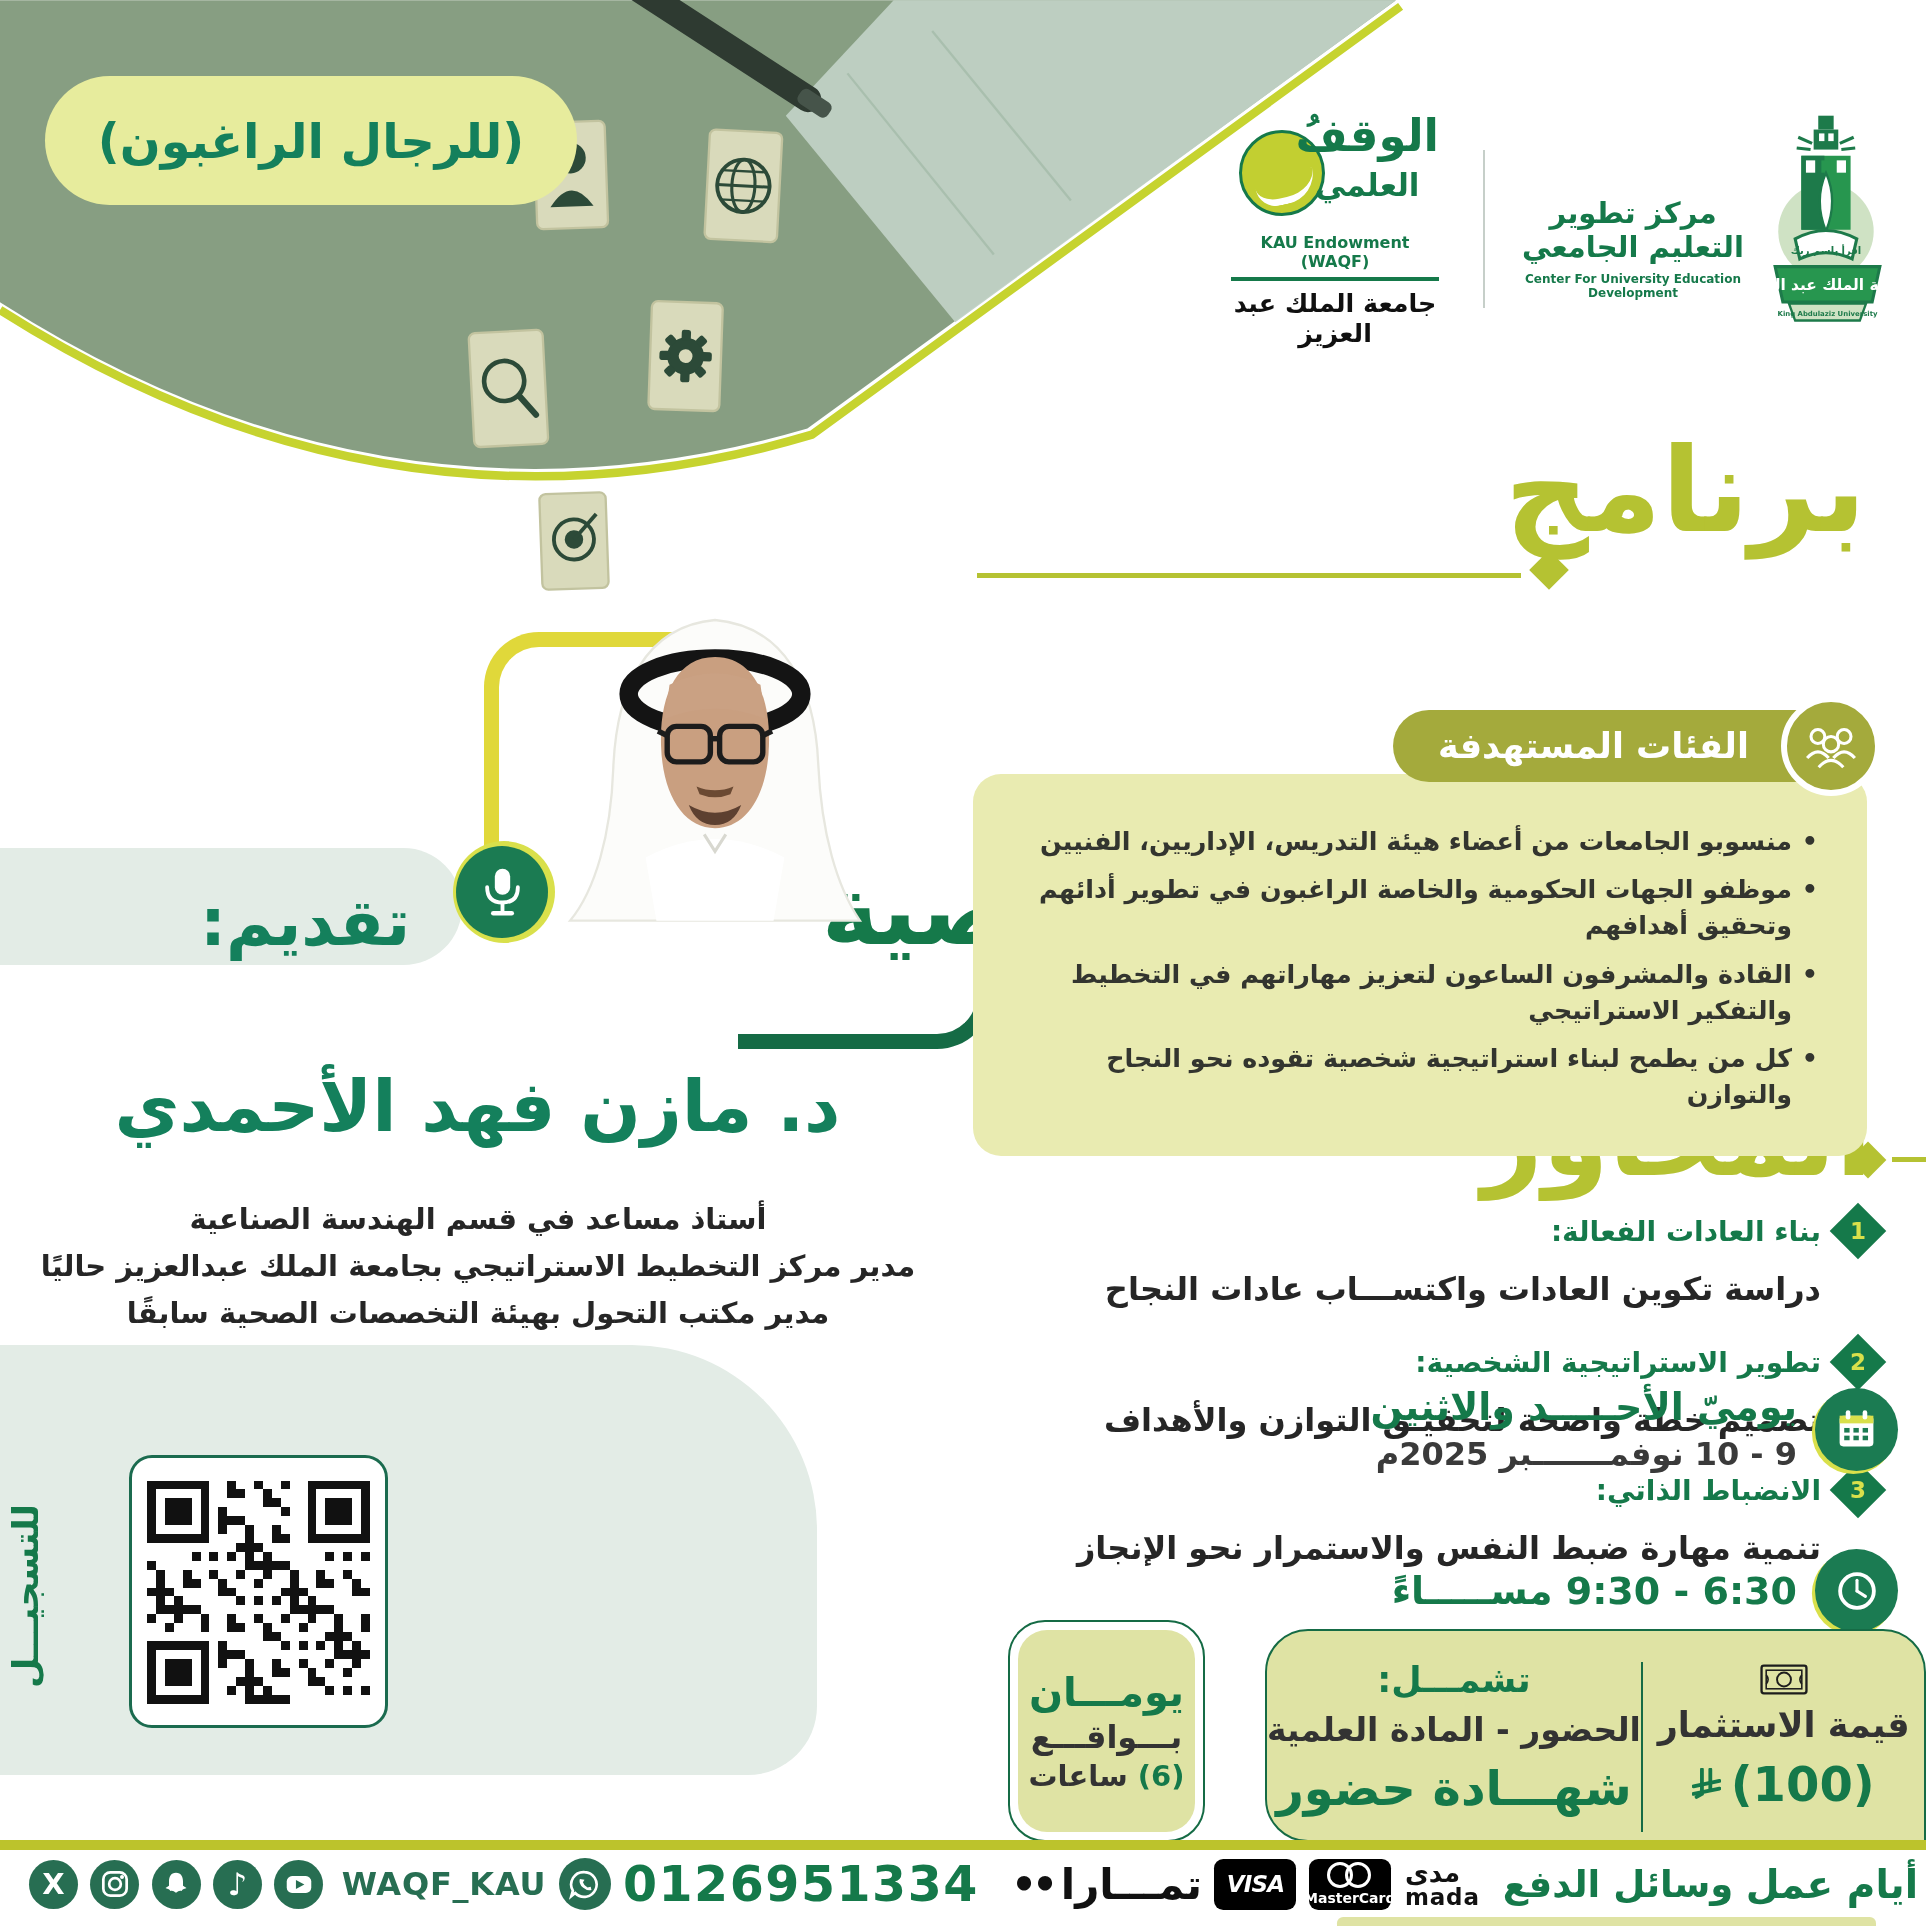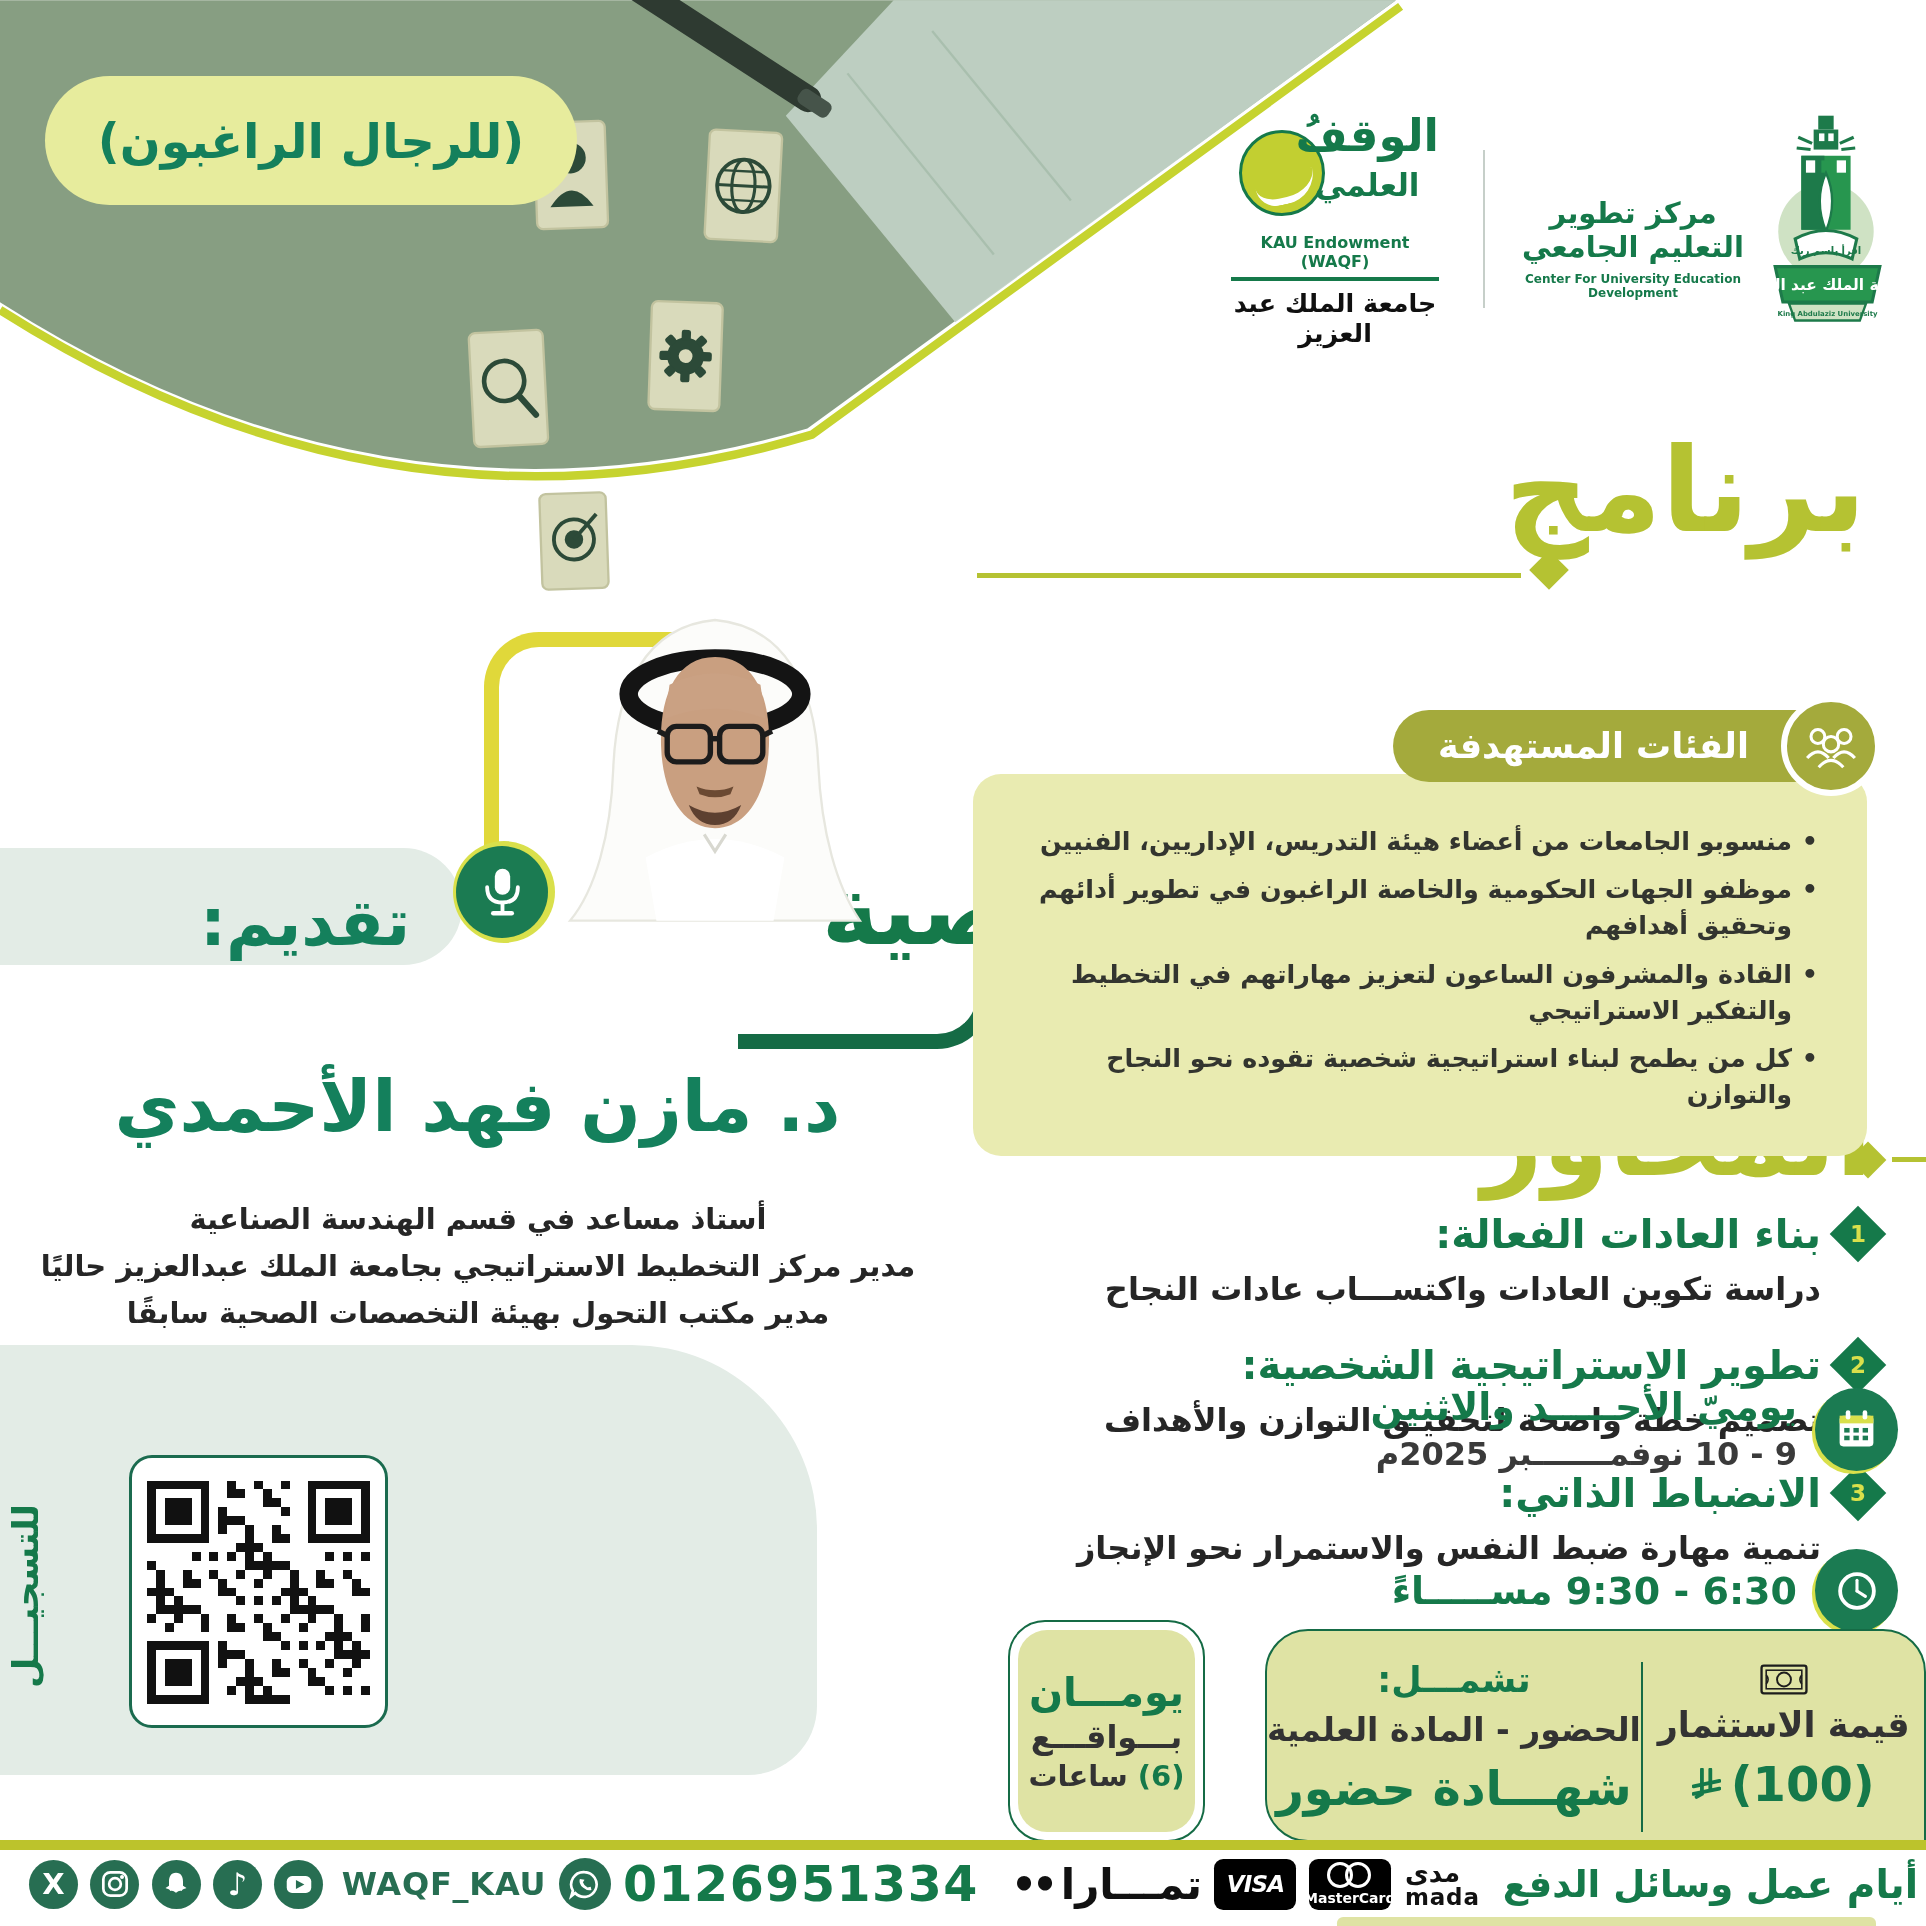--- a/index.html
+++ b/index.html
@@ -74,21 +74,21 @@
   .p-bio div{color:#262626;font-size:29px;font-weight:bold;line-height:1.62;}
 
   
   .topics-title{right:54px;top:1077px;color:var(--lime-txt);font-size:106px;font-weight:bold;}
   .topics-diamond{left:1855px;top:1147px;width:26px;height:26px;background:var(--lime-txt);transform:rotate(45deg);}
   .topics-line{left:1892px;top:1157px;width:34px;height:4.6px;background:var(--lime-txt);}
   .topic-head{position:absolute;right:48px;display:flex;direction:rtl;align-items:center;gap:17px;}
   .t-diamond{width:40px;height:40px;background:var(--green);transform:rotate(45deg);flex:0 0 auto;
     display:flex;align-items:center;justify-content:center;}
   .t-diamond span{transform:rotate(-45deg);color:#d9e04b;font-size:23px;font-weight:bold;}
-  .topic-head h3{color:var(--green);font-size:40px;font-weight:bold;}
+  .topic-head h3{color:var(--green);font-size:28px;font-weight:bold;}
   .topic-body{position:absolute;right:105px;color:#262626;font-size:32px;font-weight:bold;direction:rtl;}
 
   
   .sched{left:0;top:1345px;width:817px;height:430px;background:var(--mint);
     border-radius:0 185px 69px 0;}
   .srow{position:absolute;display:flex;direction:rtl;align-items:center;gap:18px;right:0;padding-right:28px;}
   .sicon{width:83px;height:83px;border-radius:50%;background:var(--icon-green);flex:0 0 auto;
     display:flex;align-items:center;justify-content:center;box-shadow:-3.1px 3.1px 0 0 #d9e04b;}
   .stext-green{color:var(--green);font-size:38px;font-weight:bold;}
   .stext-dark{color:#3a3a3a;font-size:32px;font-weight:bold;margin-top:6.2px;}

